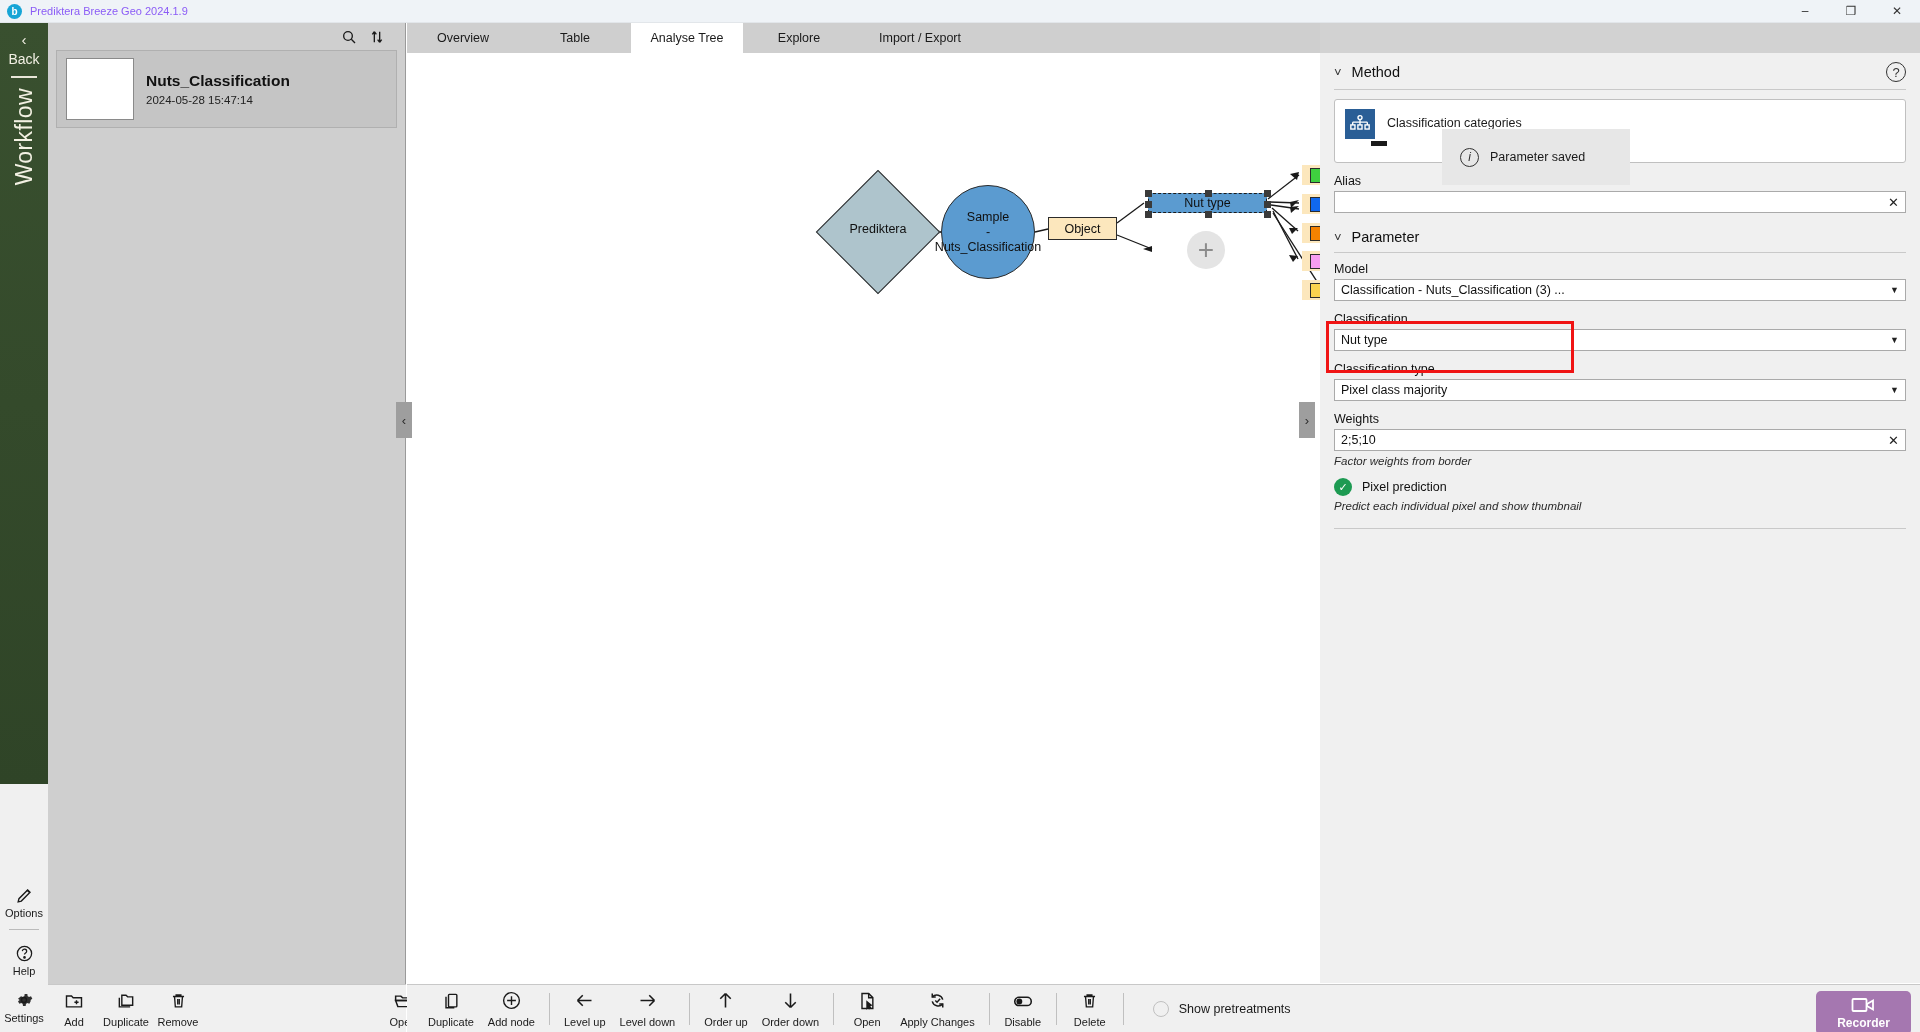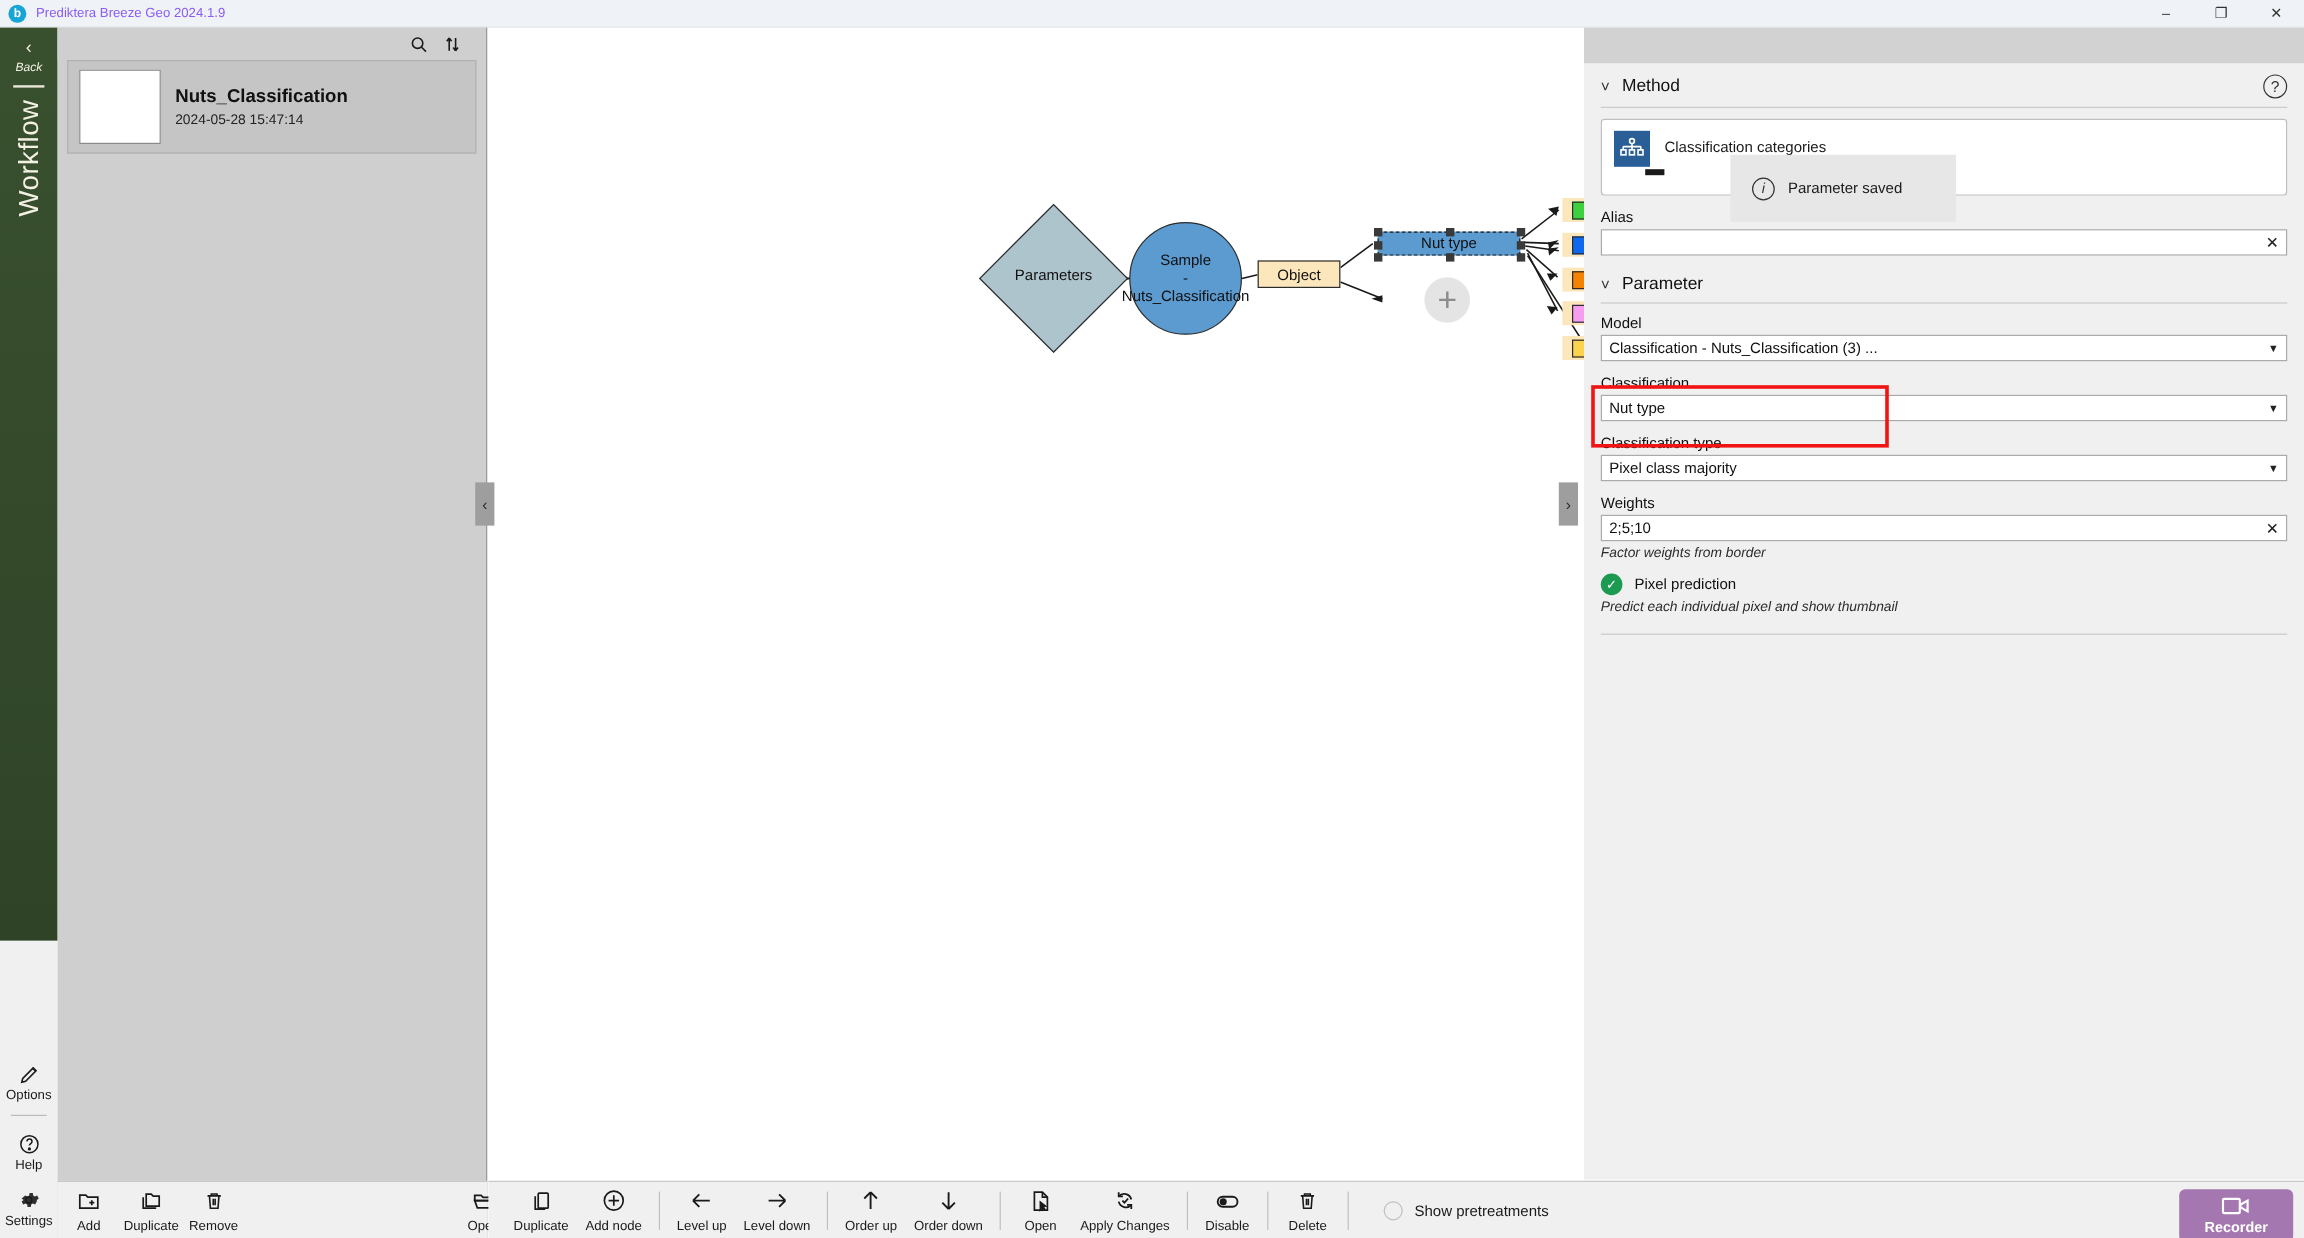--- a/index.html
+++ b/index.html
@@ -32,21 +32,21 @@
   }
 
   
   .rail {
     position: absolute; left: 0; top: 23px; width: 48px; height: 761px;
     background: linear-gradient(180deg, #39502f 0%, #2f4427 100%);
     color: #f2f0e4; display: flex; flex-direction: column; align-items: center;
   }
   .rail-back { margin-top: 9px; display: flex; flex-direction: column; align-items: center; cursor: pointer; }
   .rail-back .chev { font-size: 15px; line-height: 16px; }
-  .rail-back .lbl { font-size: 10px; margin-top: 3px; font-style: italic; }
+  .rail-back .lbl { font-size: 14px; margin-top: 3px; }
   .rail-sep { width: 26px; height: 2px; background: #e8e6d8; margin: 9px 0 6px; }
   .rail-workflow {
     writing-mode: vertical-rl; transform: rotate(180deg);
     font-size: 23px; letter-spacing: .4px; color: #f3f1e3;
     margin-top: 4px; cursor: pointer;
   }
   .rail-bottom {
     position: absolute; left: 0; top: 784px; width: 48px; height: 248px;
     background: #f0f0f0; display: flex; flex-direction: column;
     align-items: center; justify-content: flex-end; padding-bottom: 8px;
@@ -380,20 +380,28 @@
       <div class="ico">
         <svg width="21" height="21" viewBox="0 0 24 24" fill="none" stroke="#1a1a1a" stroke-width="1.7">
           <path d="M3 7h6l2 2h9v3H3z"></path>
             <path d="M3 12h18l-2.5 7H5.5z"></path>
         </svg>
       </div>
       <div class="lbl">Open</div>
     </div>
   </div>
 
+  <div class="tabstrip">
+    <div class="tab">Overview</div>
+    <div class="tab">Table</div>
+    <div class="tab active">Analyse Tree</div>
+    <div class="tab">Explore</div>
+    <div class="tab" style="width:130px">Import / Export</div>
+    <div class="tabstrip-rest"></div>
+  </div>
   <div class="canvas-top-strip"></div>
 
   <div class="canvas">
 
     <svg width="913" height="930" style="position:absolute;left:0;top:0">
       <g stroke="#1a1a1a" stroke-width="1.3" fill="none">
         <path d="M516 179 L527 179"></path>
         <path d="M628 179 L641 176"></path>
         <path d="M710 170 L737 150"></path>
         <path d="M710 182 L745 196"></path>
@@ -410,21 +418,21 @@
         <path d="M892 119 l-9 2 7 6 z"></path>
         <path d="M892 147 l-9 2 1 6 z"></path>
         <path d="M892 153 l-9 1 1 6 z"></path>
         <path d="M891 175 l-9 0 3 6 z"></path>
         <path d="M891 203 l-9 -1 4 7 z"></path>
       </g>
     </svg>
 
     <div class="node node-diamond-wrap">
       <div class="node-diamond"></div>
-      <div class="node-diamond-label">Parameters</div>
+      <div class="node-diamond-label">Prediktera</div>
     </div>
 
     <div class="node node-circle">
       <span>Sample</span>
       <span>-</span>
       <span>Nuts_Classification</span>
     </div>
 
     <div class="node node-object">Object</div>
 

